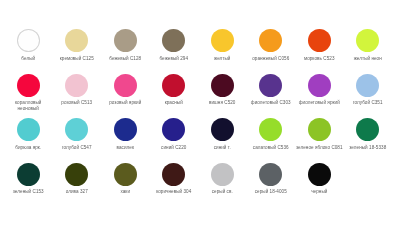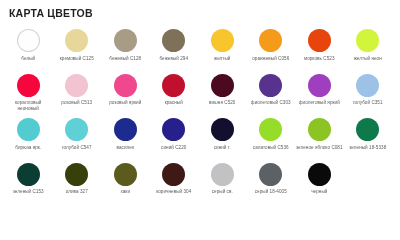--- a/index.html
+++ b/index.html
@@ -71,21 +71,20 @@
     letter-spacing: 0.05px;
     width: 47px;
     word-wrap: break-word;
   }
 </style>
 </head>
 <body>
 
 <div class="page">
 
-  <div class="page-title">КАРТА ЦВЕТОВ</div>
 
   <div class="grid">
       <div class="row">
         <div class="cell">
           <div class="swatch outlined" style="background: rgb(254, 254, 254);"></div>
           <div class="cell-label">белый</div>
         </div>
         <div class="cell">
           <div class="swatch" style="background: rgb(232, 215, 154);"></div>
           <div class="cell-label">кремовый C125</div>

